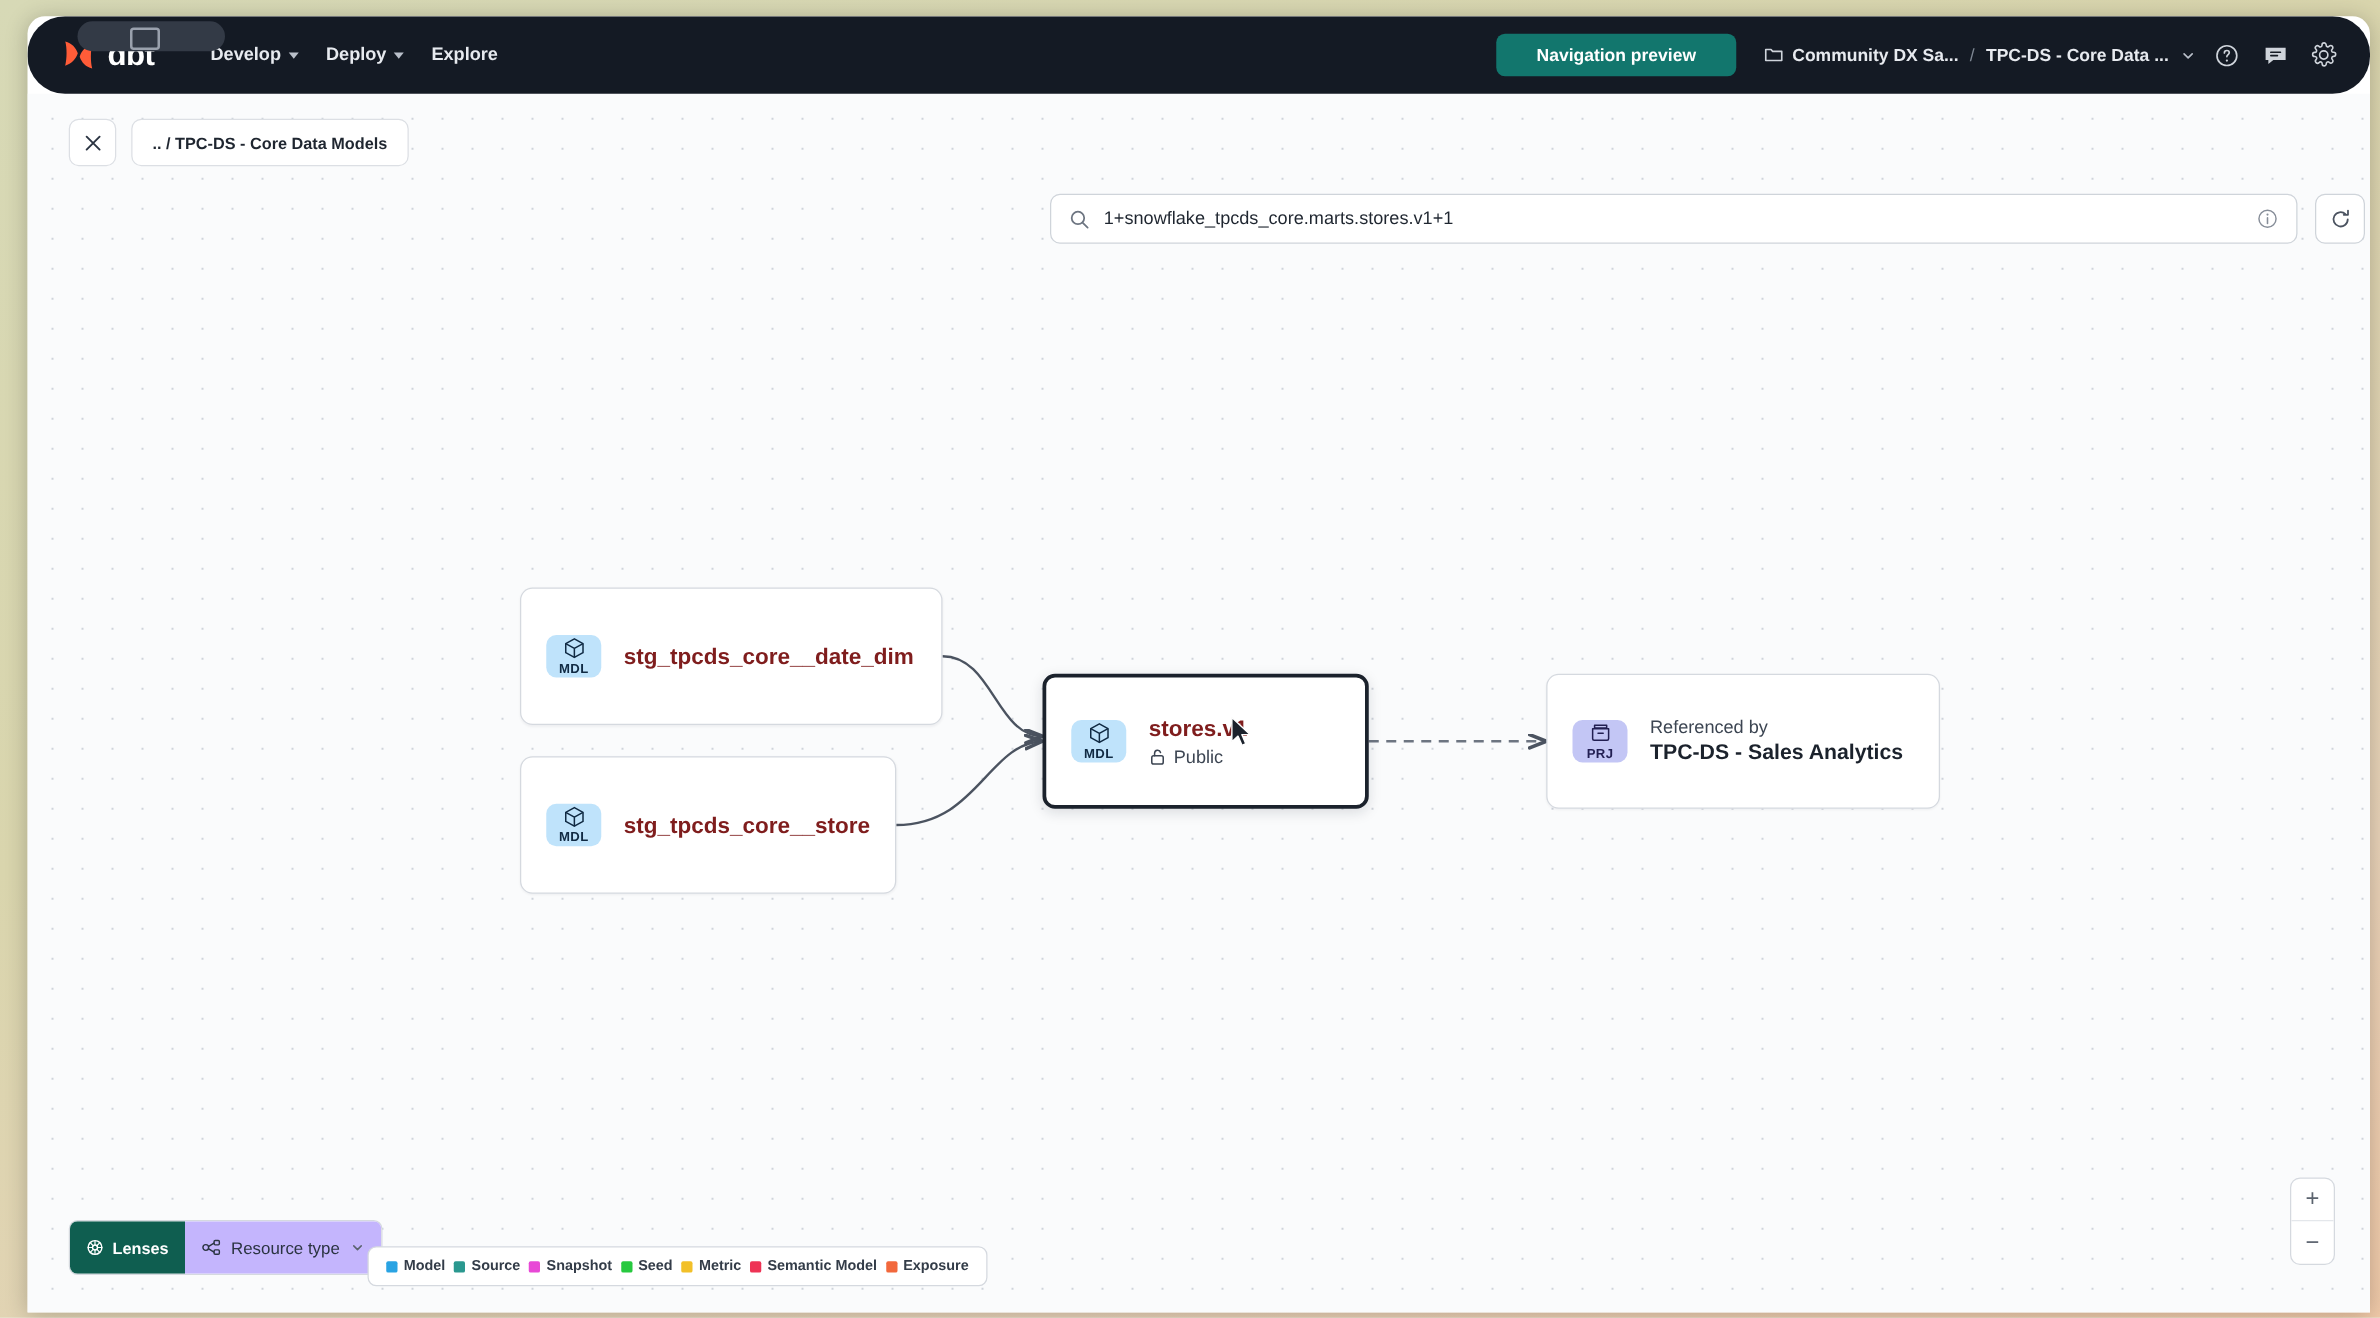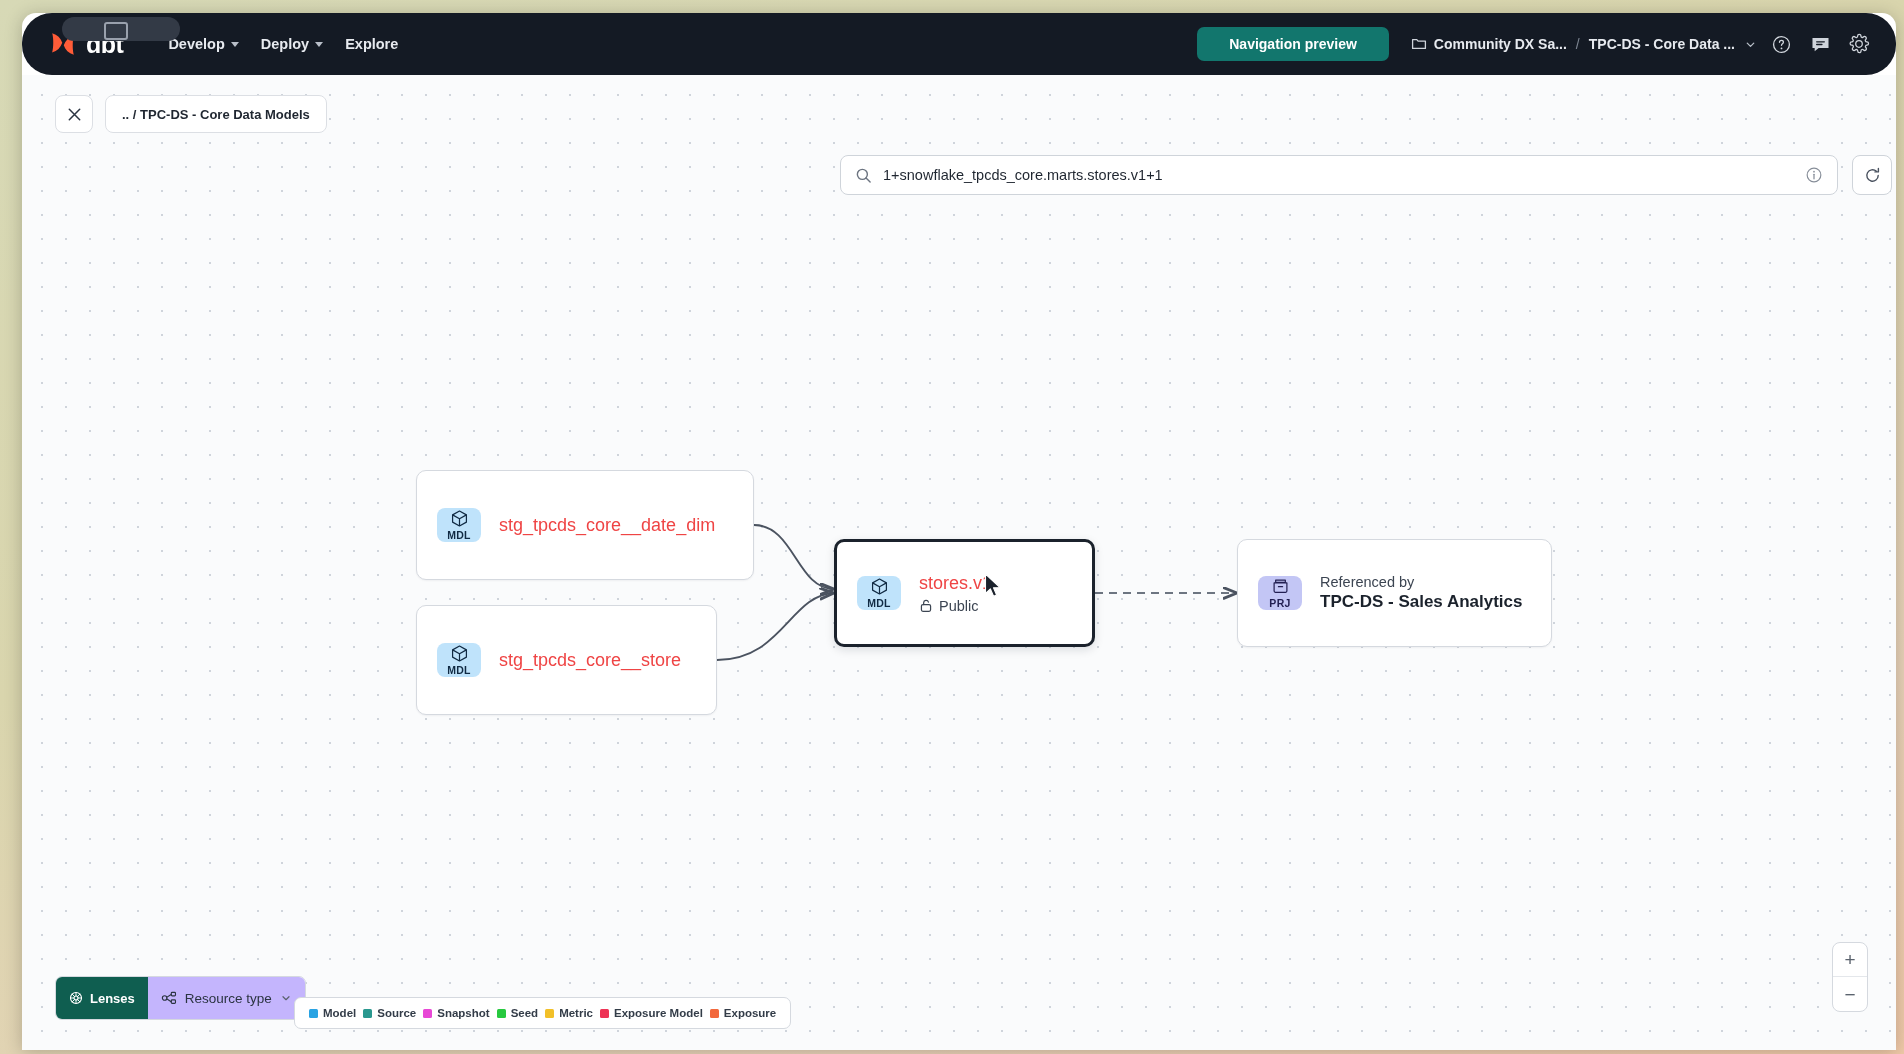--- a/index.html
+++ b/index.html
@@ -174,21 +174,21 @@
     width: 44px; height: 34px;
     border-radius: 8px;
     display: flex; flex-direction: column;
     align-items: center; justify-content: center;
     gap: 1px; flex: none;
   }
   .badge.mdl { background: #bfe3fb; color: #102a43; }
   .badge.prj { background: #c3c6f5; color: #221f52; }
   .badge-text { font-size: 10.5px; font-weight: 700; letter-spacing: .3px; }
 
-  .node-title { font-size: 18px; color: #ef4444; font-weight: 400; text-align: right; }
+  .node-title { font-size: 18px; color: #7f1d1d; font-weight: 700; text-align: right; }
   .node-sub {
     display: flex; align-items: center; gap: 6px;
     font-size: 14.5px; color: #3c4552; margin-top: 4px;
   }
   .node-kicker { font-size: 14.5px; color: #3c4552; }
   .node-name2 { font-size: 17px; color: #1b222c; font-weight: 600; margin-top: 2px; }
   .node-stack { display: flex; flex-direction: column; }
 
   #edges { position: absolute; inset: 0; z-index: 1; pointer-events: none; }
 
@@ -459,21 +459,21 @@
         <div class="legend-item">
           <span class="legend-swatch" style="background:#27c93f"></span>
           <span class="legend-label">Seed</span>
         </div>
         <div class="legend-item">
           <span class="legend-swatch" style="background:#f2c029"></span>
           <span class="legend-label">Metric</span>
         </div>
         <div class="legend-item">
           <span class="legend-swatch" style="background:#ee3355"></span>
-          <span class="legend-label">Exposure Model</span>
+          <span class="legend-label">Semantic Model</span>
         </div>
         <div class="legend-item">
           <span class="legend-swatch" style="background:#f2683c"></span>
           <span class="legend-label">Exposure</span>
         </div>
       </div>
 
       <div id="zoom-controls">
         <div class="zoom-btn" id="zoom-in">+</div>
         <div class="zoom-btn">−</div>

